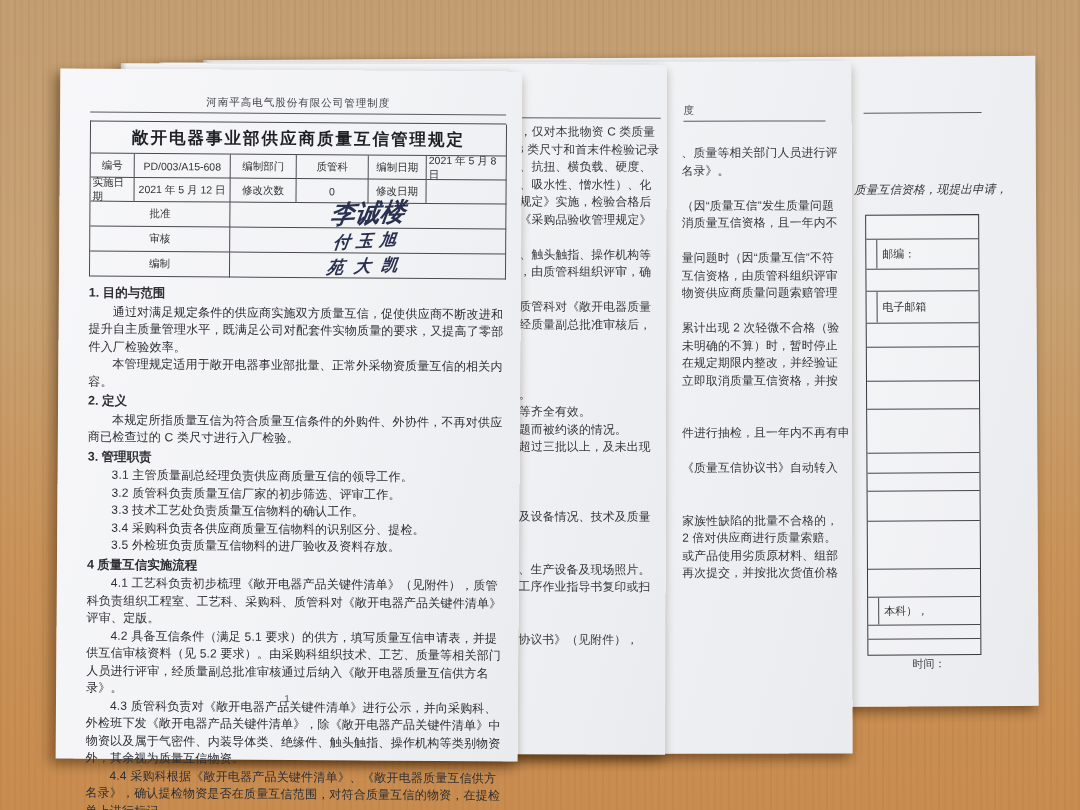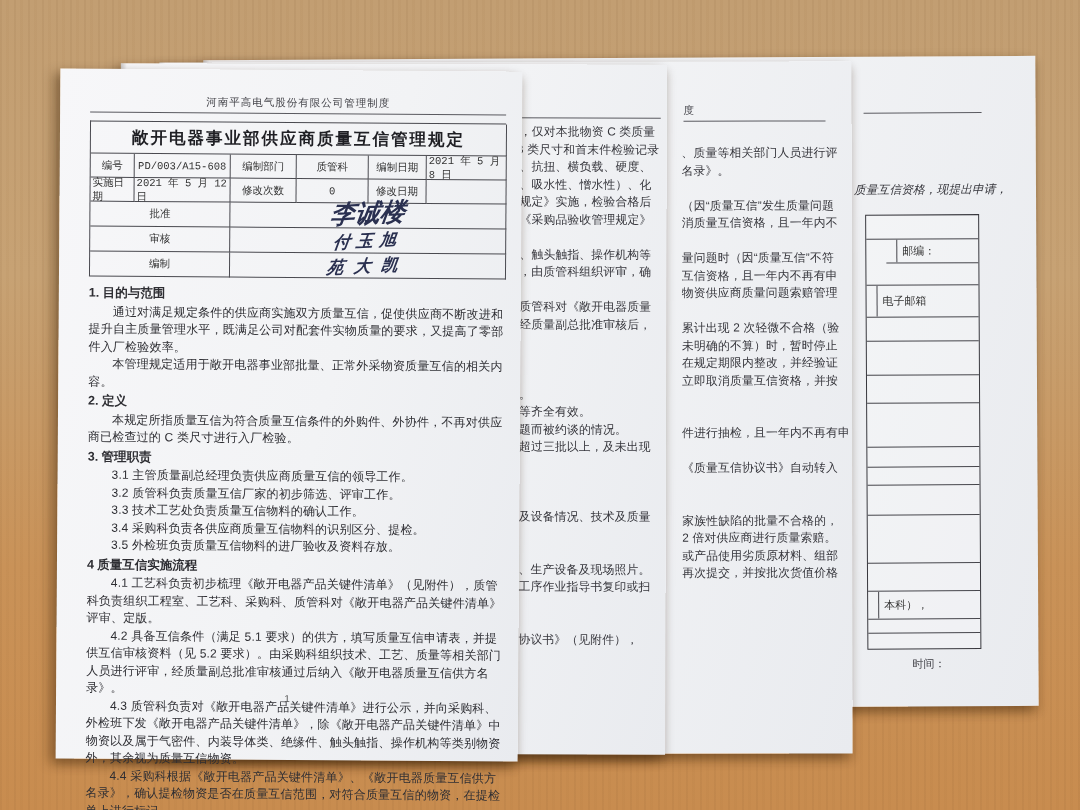--- a/index.html
+++ b/index.html
@@ -33,21 +33,21 @@
     grid-template-columns:44px 96px 66px 72px 58px 80px;
     border-top:1.2px solid #4a4a50;border-left:1.2px solid #4a4a50;
     font-size:10.5px;color:#333;
   }
   .cell{
     border-right:1.2px solid #4a4a50;border-bottom:1.2px solid #4a4a50;
     display:flex;align-items:center;justify-content:center;
     padding:2px 2px;box-sizing:border-box;position:relative;overflow:visible;
   }
   .cell.title-cell{grid-column:1/7;height:32px;font-size:16.5px;font-weight:bold;letter-spacing:2px;color:#1f1f24;}
-  .cell.r{height:24px;font-family:Liberation Mono, monospace;}
+  .cell.r{height:24px;}
   .cell.siglabel{grid-column:1/3;height:25px;font-family:Liberation Serif, serif;}
   .cell.sigval{grid-column:3/7;height:25px;justify-content:center;}
   .sig{
     font-style:italic;font-weight:bold;color:#2a3050;
     transform:rotate(-3deg) skewX(-10deg);
     white-space:nowrap;line-height:1;
   }
   .sig.approve{font-size:25px;margin-top:-6px;}
   .sig.review{font-size:17px;letter-spacing:6px;}
   .sig.prepare{font-size:17px;letter-spacing:10px;}
@@ -98,21 +98,21 @@
 
   <div class="sheet page4">
     <div class="edge-shade"></div>
     <div class="frag-header"></div>
     <div class="p4-intro">质量互信资格，现提出申请，</div>
     <div class="form-table">
 
     <div class="form-row" style="height: 24px;">
           
         </div>
-        <div class="form-row" style="height: 24px; margin-left: 20px;">
+        <div class="form-row" style="height: 30px;">
           <span class="form-label">邮编：</span>
         </div>
         <div class="form-row" style="height: 22px;">
           
         </div>
         <div class="form-row" style="height: 32px;">
           <span class="form-label">电子邮箱</span>
         </div>
         <div class="form-row" style="height: 24px;">
           
@@ -159,21 +159,21 @@
     <div class="frag-header">度</div>
     <div class="frag-lines">
 
     <div class="frag-line">、质量等相关部门人员进行评</div>
         <div class="frag-line">名录》。</div>
         <div class="frag-line"></div>
         <div class="frag-line">（因“质量互信”发生质量问题</div>
         <div class="frag-line">消质量互信资格，且一年内不</div>
         <div class="frag-line"></div>
         <div class="frag-line">量问题时（因“质量互信”不符</div>
-        <div class="frag-line">互信资格，且一年内不再有申</div>
+        <div class="frag-line">互信资格，由质管科组织评审</div>
         <div class="frag-line">物资供应商质量问题索赔管理</div>
         <div class="frag-line"></div>
         <div class="frag-line">累计出现 2 次轻微不合格（验</div>
         <div class="frag-line">未明确的不算）时，暂时停止</div>
         <div class="frag-line">在规定期限内整改，并经验证</div>
         <div class="frag-line">立即取消质量互信资格，并按</div>
         <div class="frag-line"></div>
         <div class="frag-line"></div>
         <div class="frag-line">件进行抽检，且一年内不再有申</div>
         <div class="frag-line"></div>

